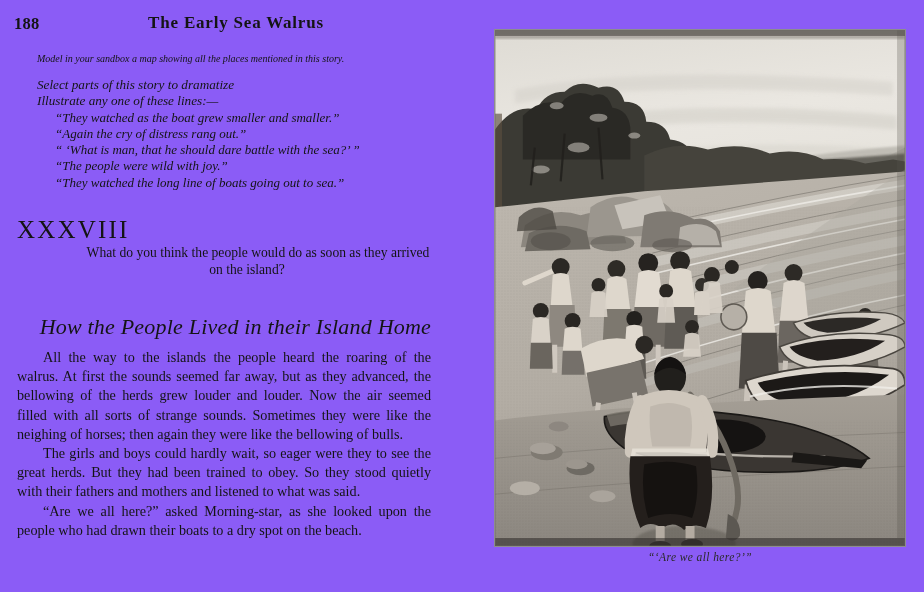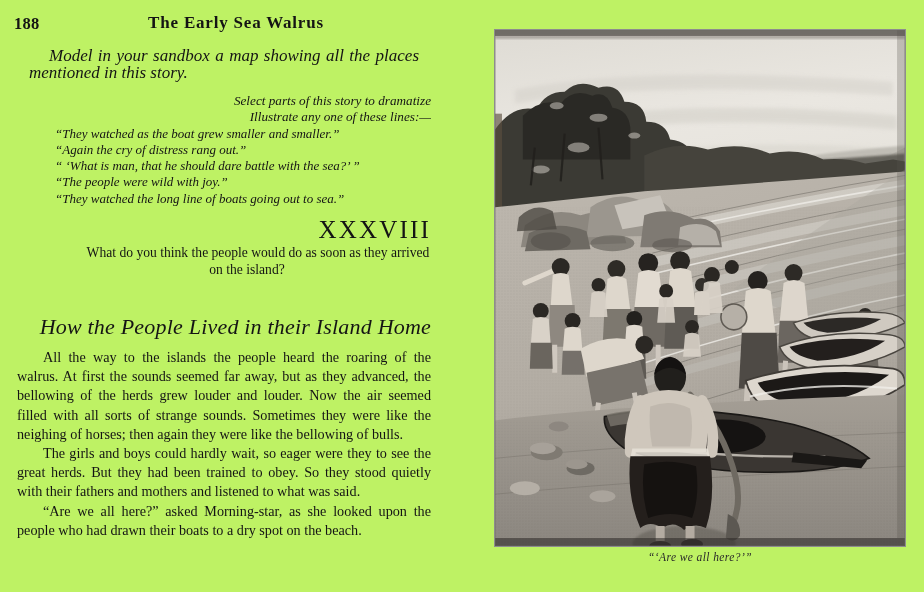--- a/index.html
+++ b/index.html
@@ -4,21 +4,21 @@
 <style>
   html, body {
     margin: 0;
     padding: 0;
     background: #ffffff;
   }
   #page {
     position: relative;
     width: 924px;
     height: 592px;
-    background: #bef264;
+    background: #8b5cf6;
     overflow: hidden;
     font-family: "Liberation Serif", "DejaVu Serif", serif;
     color: #141414;
   }
 
   
   #text-col {
     position: absolute;
     left: 0;
     top: 0;
@@ -61,46 +61,45 @@
   }
 
   .tblock {
     position: absolute;
     left: 17px;
     width: 414px;
   }
 
   .ital-para {
     font-style: italic;
-    font-size: 17px;
-    line-height: 17px;
+    font-size: 10px;
+    line-height: 24px;
     text-align: justify;
     text-indent: 20px;
-    margin: 12px;
+    margin: 0;
   }
   .ital-line {
     font-style: italic;
     font-size: 13.2px;
     line-height: 16.4px;
     margin: 0;
     padding-left: 20px;
     white-space: nowrap;
-    text-align: right;
   }
   .quote-line {
     font-style: italic;
     font-size: 13px;
     line-height: 16.2px;
     margin: 0;
     padding-left: 38px;
     white-space: nowrap;
   }
 
   .chapnum {
-    text-align: right;
+    text-align: left;
     font-size: 25px;
     letter-spacing: 2.2px;
     font-weight: normal;
   }
 
   .qpara {
     font-size: 13.6px;
     line-height: 17px;
     margin: 0;
     text-align: justify;

